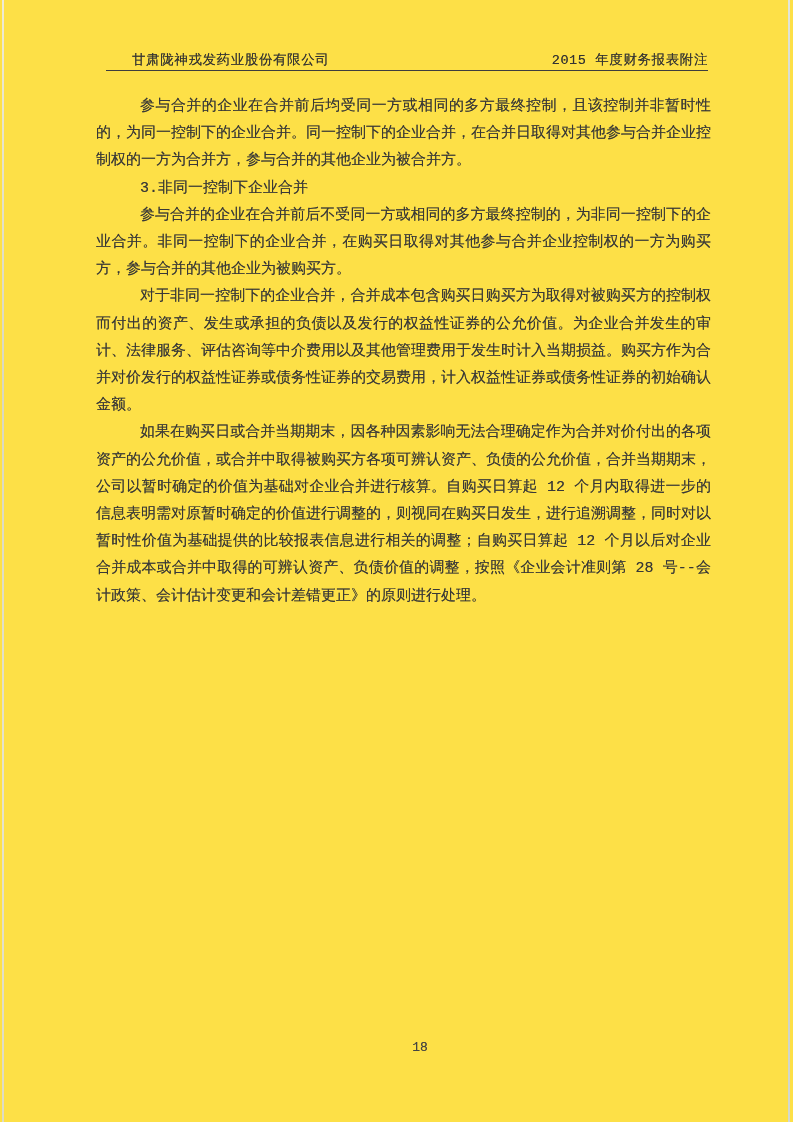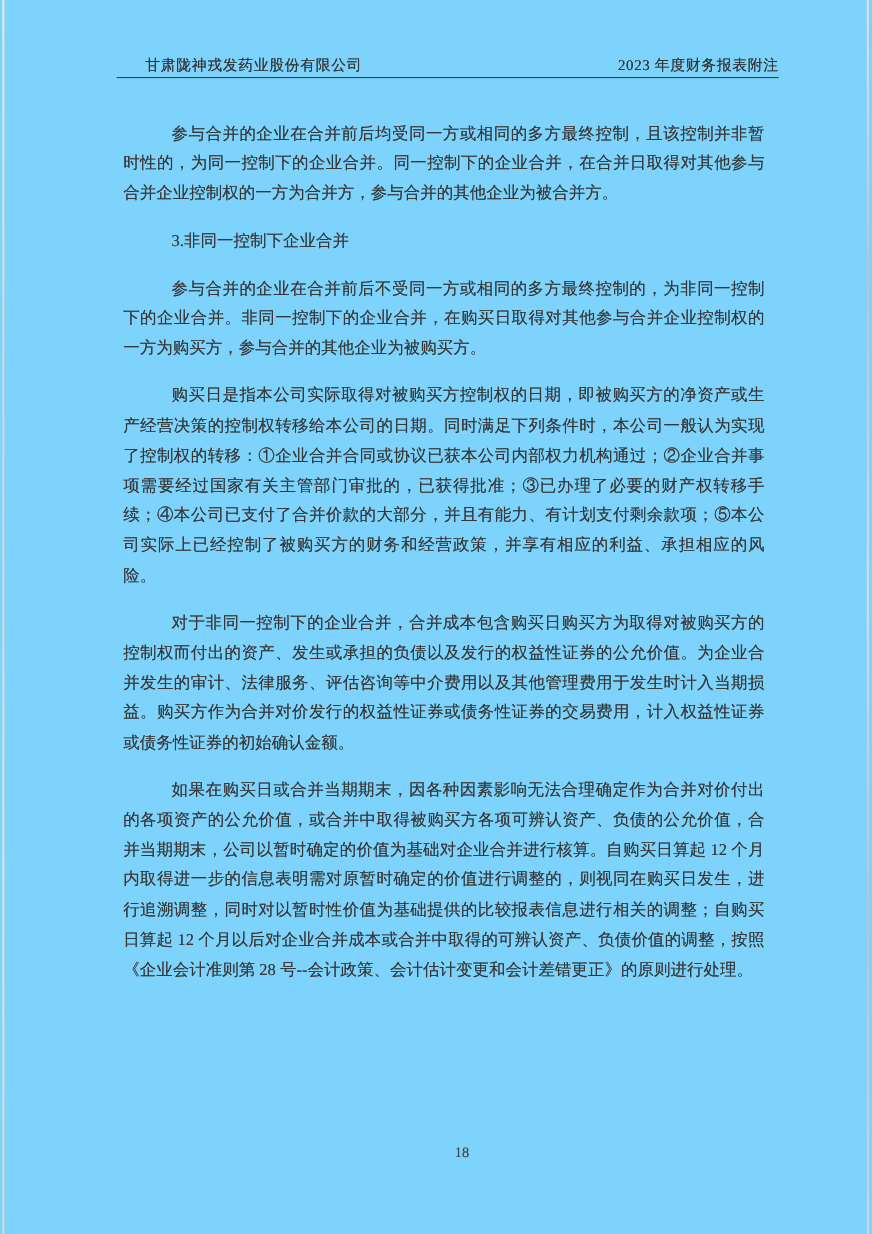--- a/index.html
+++ b/index.html
@@ -4,23 +4,23 @@
 <style>
   html, body {
     margin: 0;
     padding: 0;
     background: #ffffff;
   }
   .page {
     position: relative;
     width: 793px;
     height: 1122px;
-    background: #7dd3fc;
+    background: #fde047;
     overflow: hidden;
-    font-family: Liberation Serif, serif;
+    font-family: Liberation Mono, monospace;
   }
   
   .scan-edge-left {
     position: absolute;
     left: 2px; top: 0;
     width: 2px; height: 100%;
     background: linear-gradient(#ececec 0%, #d2d6d6 35%, #e2e4e4 70%, #d8dada 100%);
     opacity: .85;
   }
   .scan-edge-right {
@@ -57,21 +57,21 @@
     top: 93px;
     left: 96px;
     width: 615px;
     font-size: 15px;
     line-height: 27.2px;
     text-align: justify;
     text-justify: inter-character;
     color: #383838;
   }
   .doc-body p {
-    margin: 16px;
+    margin: 0;
     text-indent: 44px;
     text-shadow: 0 0 .4px rgba(45,45,45,.6);
   }
   .page-footer {
     position: absolute;
     top: 1040px;
     left: 0;
     width: 840px;
     text-align: center;
     font-size: 13px;
@@ -82,29 +82,28 @@
 </head>
 <body>
 
 <div class="page">
 
   <div class="scan-edge-left"></div>
   <div class="scan-edge-right"></div>
 
   <div class="page-header">
     <span class="company-name">甘肃陇神戎发药业股份有限公司</span>
-    <span class="report-title">2023 年度财务报表附注</span>
+    <span class="report-title">2015 年度财务报表附注</span>
   </div>
   <div class="header-rule"></div>
 
   <div class="doc-body">
     <p>参与合并的企业在合并前后均受同一方或相同的多方最终控制，且该控制并非暂时性的，为同一控制下的企业合并。同一控制下的企业合并，在合并日取得对其他参与合并企业控制权的一方为合并方，参与合并的其他企业为被合并方。</p>
     <p>3.非同一控制下企业合并</p>
     <p>参与合并的企业在合并前后不受同一方或相同的多方最终控制的，为非同一控制下的企业合并。非同一控制下的企业合并，在购买日取得对其他参与合并企业控制权的一方为购买方，参与合并的其他企业为被购买方。</p>
-    <p>购买日是指本公司实际取得对被购买方控制权的日期，即被购买方的净资产或生产经营决策的控制权转移给本公司的日期。同时满足下列条件时，本公司一般认为实现了控制权的转移：①企业合并合同或协议已获本公司内部权力机构通过；②企业合并事项需要经过国家有关主管部门审批的，已获得批准；③已办理了必要的财产权转移手续；④本公司已支付了合并价款的大部分，并且有能力、有计划支付剩余款项；⑤本公司实际上已经控制了被购买方的财务和经营政策，并享有相应的利益、承担相应的风险。</p>
     <p>对于非同一控制下的企业合并，合并成本包含购买日购买方为取得对被购买方的控制权而付出的资产、发生或承担的负债以及发行的权益性证券的公允价值。为企业合并发生的审计、法律服务、评估咨询等中介费用以及其他管理费用于发生时计入当期损益。购买方作为合并对价发行的权益性证券或债务性证券的交易费用，计入权益性证券或债务性证券的初始确认金额。</p>
     <p>如果在购买日或合并当期期末，因各种因素影响无法合理确定作为合并对价付出的各项资产的公允价值，或合并中取得被购买方各项可辨认资产、负债的公允价值，合并当期期末，公司以暂时确定的价值为基础对企业合并进行核算。自购买日算起 12 个月内取得进一步的信息表明需对原暂时确定的价值进行调整的，则视同在购买日发生，进行追溯调整，同时对以暂时性价值为基础提供的比较报表信息进行相关的调整；自购买日算起 12 个月以后对企业合并成本或合并中取得的可辨认资产、负债价值的调整，按照《企业会计准则第 28 号--会计政策、会计估计变更和会计差错更正》的原则进行处理。</p>
   </div>
 
   <div class="page-footer">
     <span>18</span>
   </div>
 
 </div>
 

